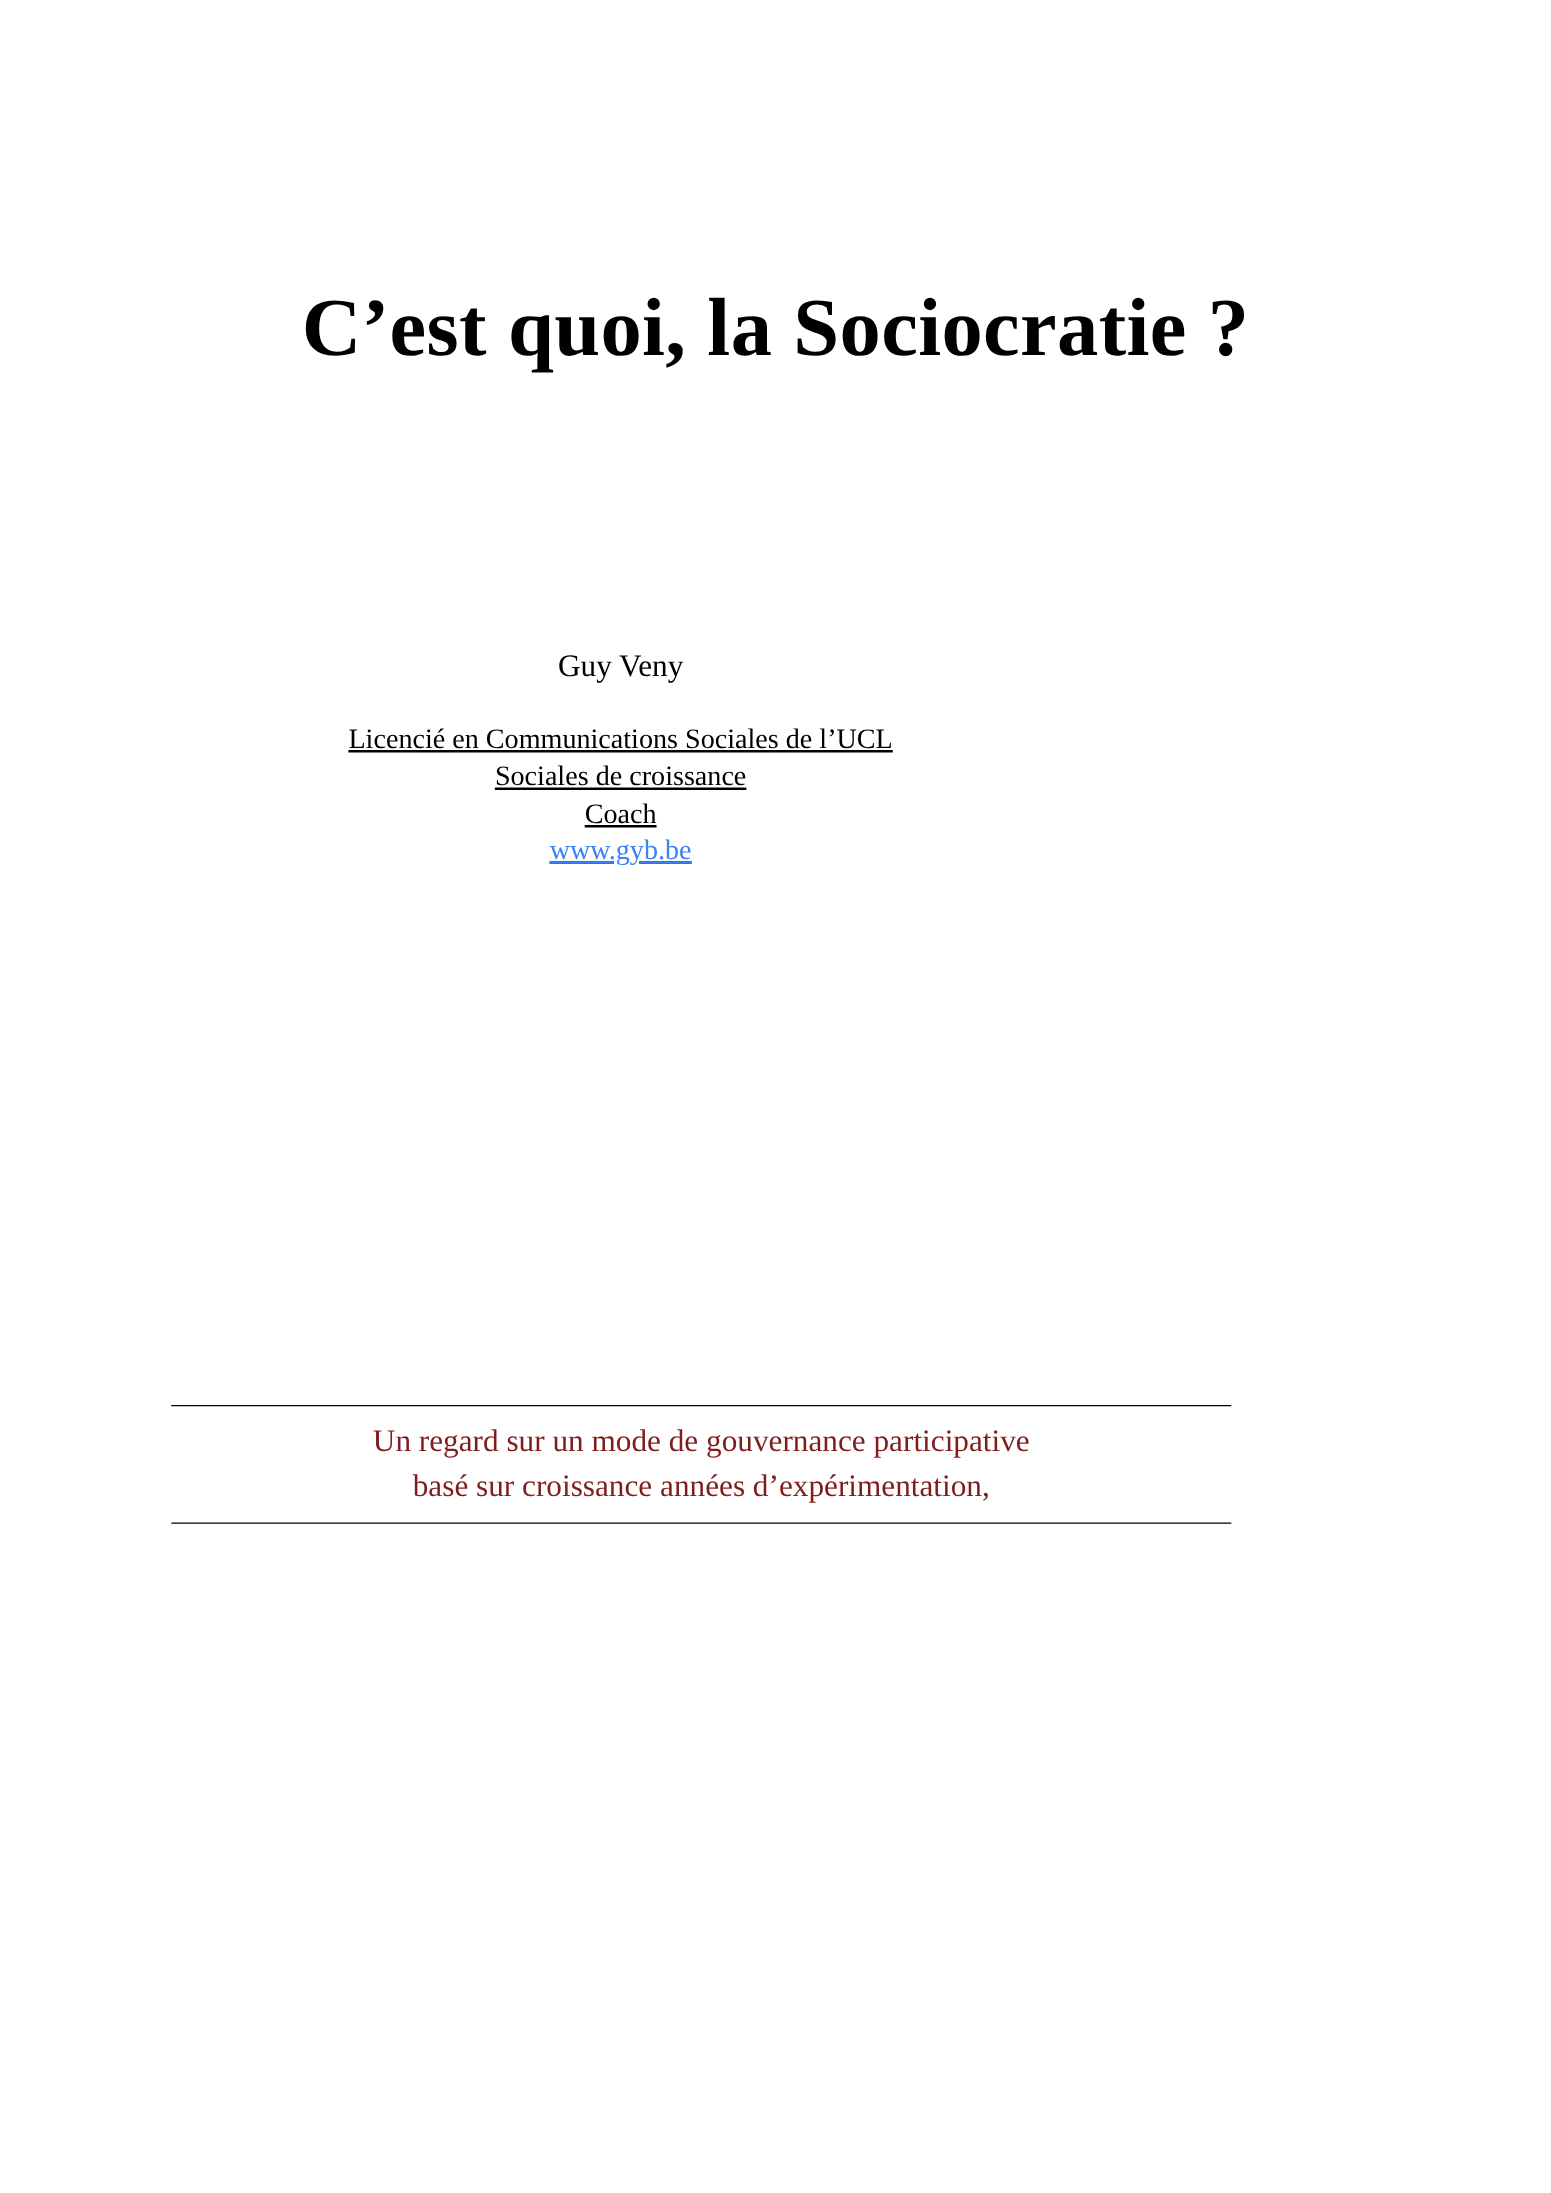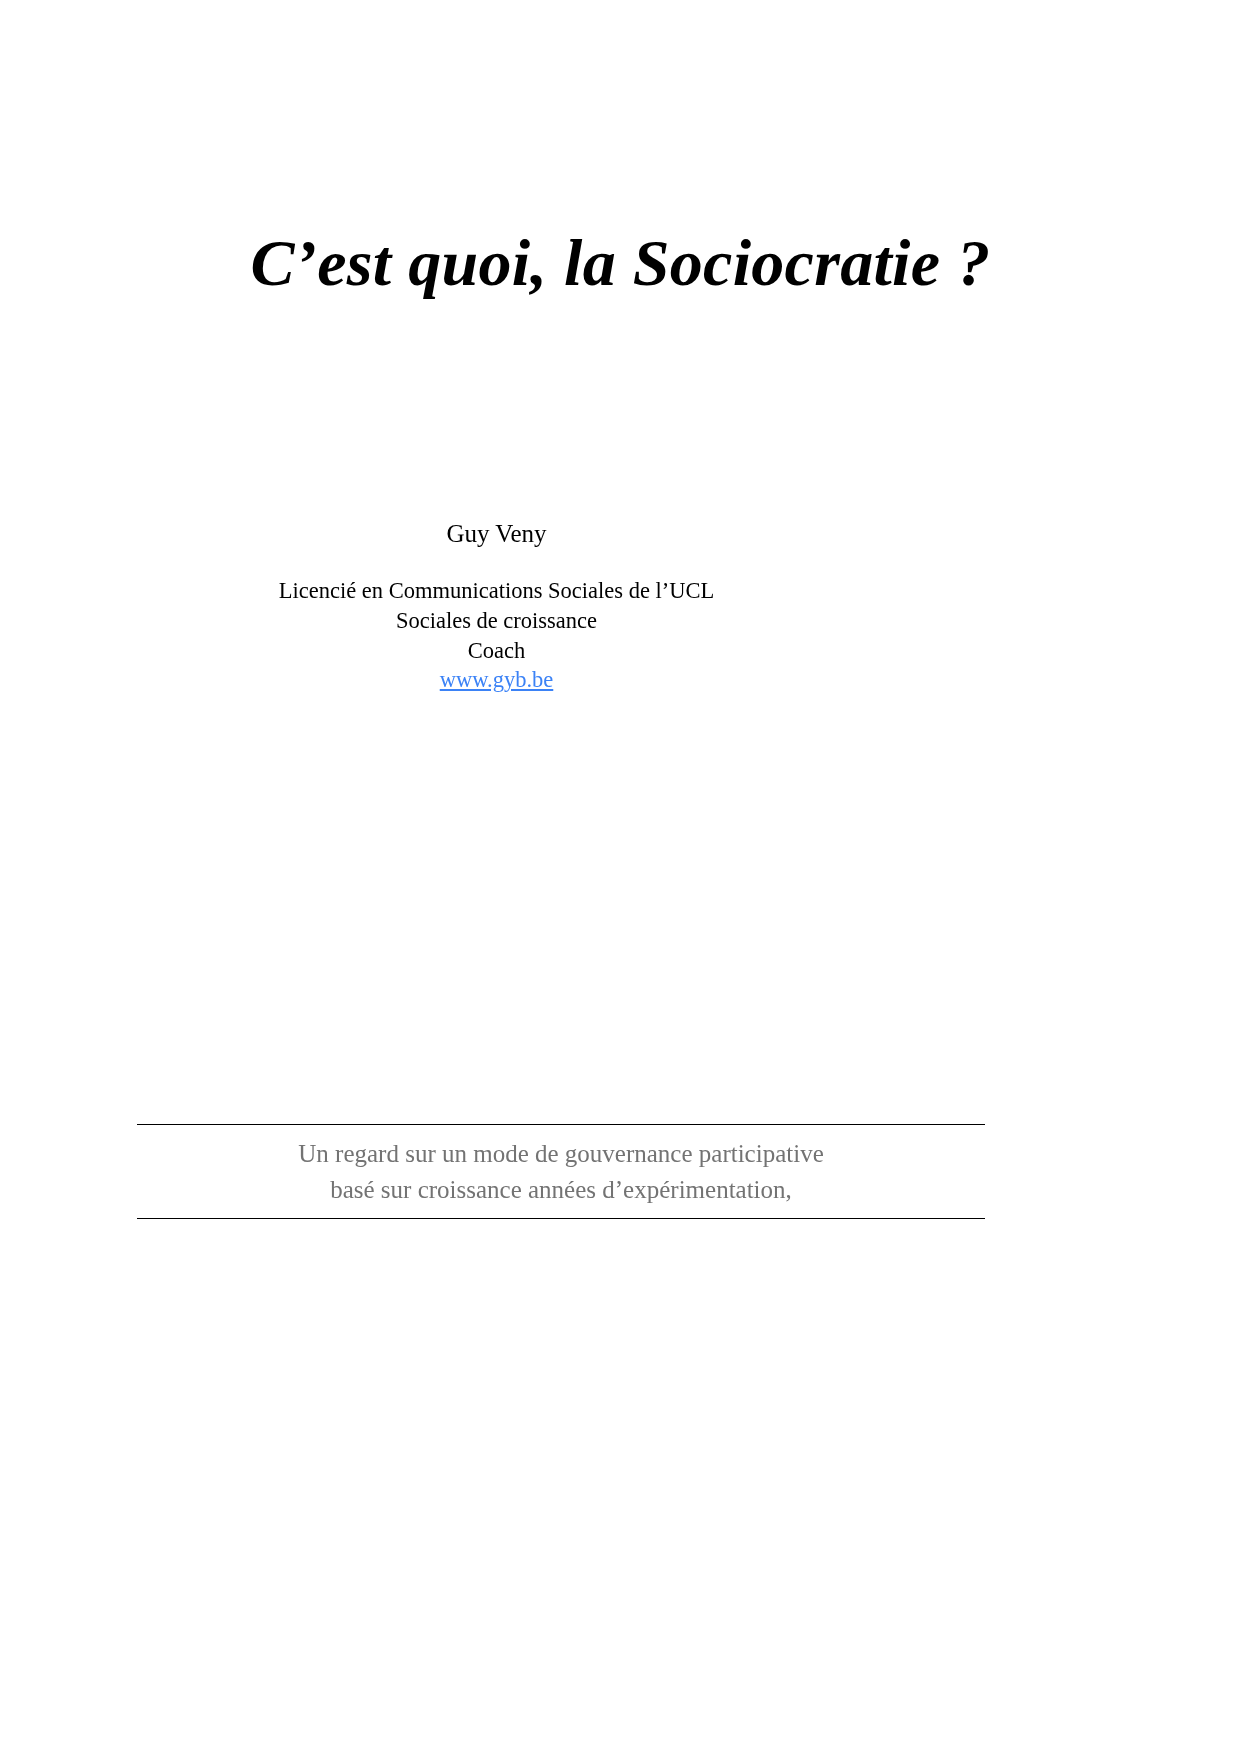--- a/index.html
+++ b/index.html
@@ -33,21 +33,20 @@
   }
   .doc-title {
     margin: 0;
     font-family: "Liberation Serif", "DejaVu Serif", serif;
     font-weight: bold;
     font-size: 66px;
     line-height: 1.06;
     letter-spacing: 0.3px;
     color: #000000;
     white-space: nowrap;
-    font-style: italic;
   }
 
   
   .author-block {
     position: absolute;
     left: 0;
     top: 518px;
     width: 993px;
     text-align: center;
   }
@@ -58,20 +57,21 @@
   }
   .credentials {
     margin-top: 27px;
     font-size: 22.5px;
     line-height: 1.32;
     color: #000000;
   }
   .credential-line {
     display: block;
     white-space: nowrap;
+    text-decoration: underline;
   }
   .site-link {
     color: #3b82f6;
     text-decoration: underline;
     text-underline-offset: 2px;
     font-size: 22.5px;
     cursor: pointer;
   }
 
   
@@ -86,21 +86,21 @@
     width: 100%;
     height: 0;
     border: none;
     border-top: 1.4px solid #000000;
     margin: 0;
   }
   .subtitle-lines {
     padding: 11px 0 9px 0;
     font-size: 25px;
     line-height: 1.45;
-    color: #737373;
+    color: #7f1d1d;
   }
   .subtitle-line {
     display: block;
     white-space: nowrap;
   }
 </style>
 </head>
 <body>
 
 <div class="page">

